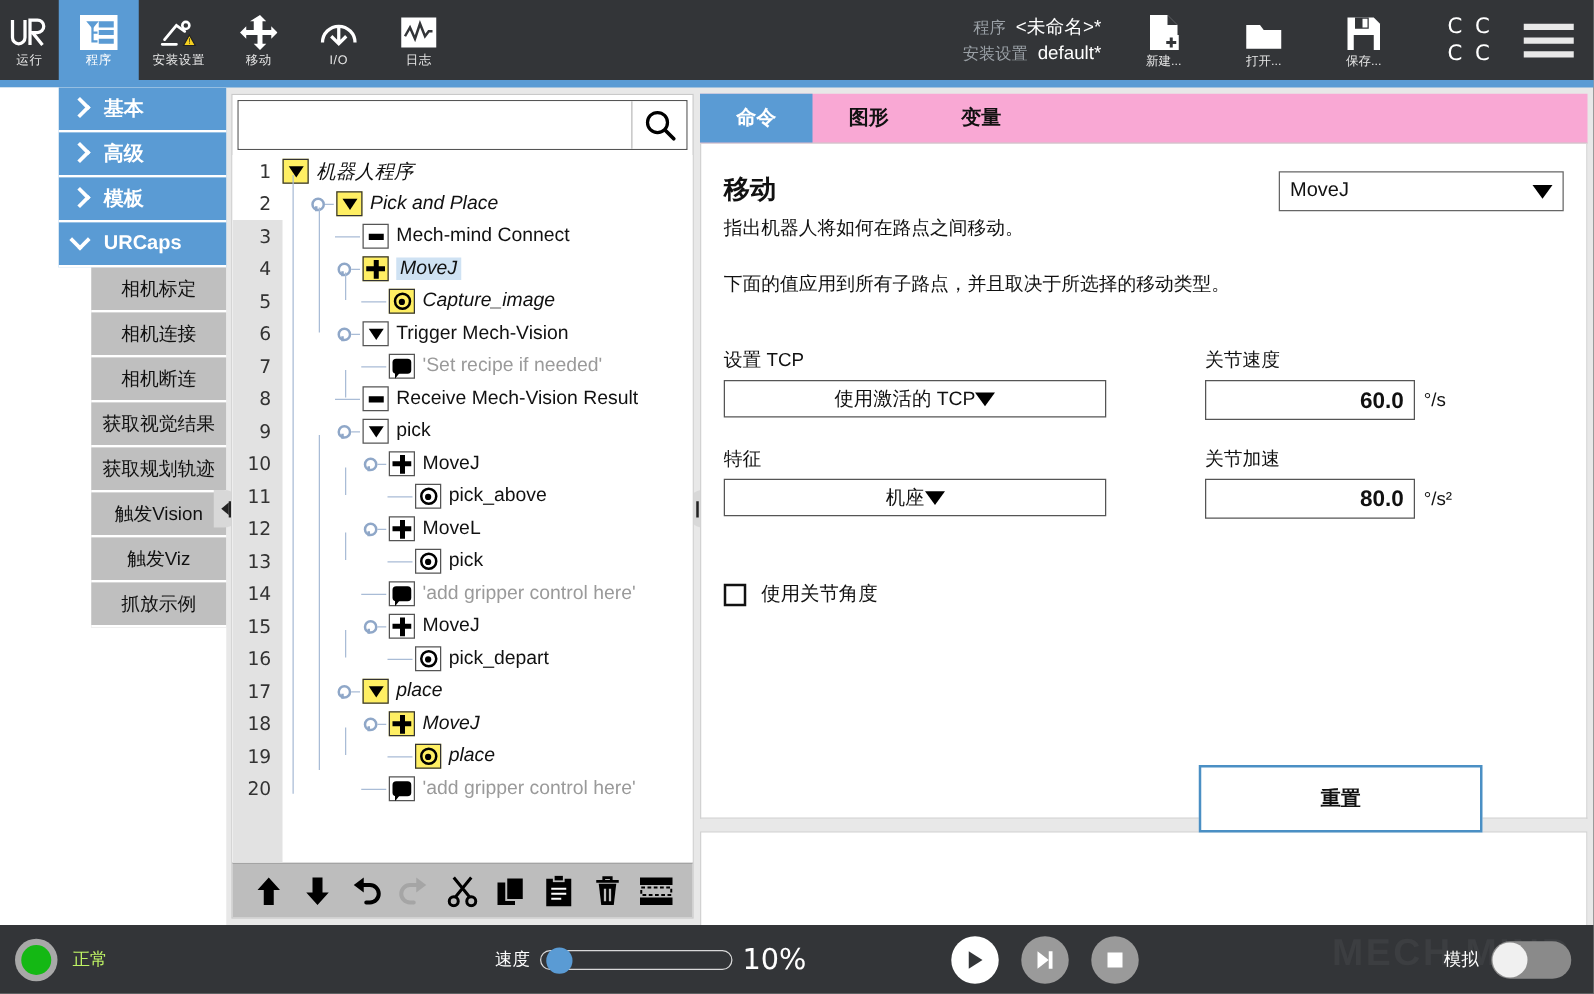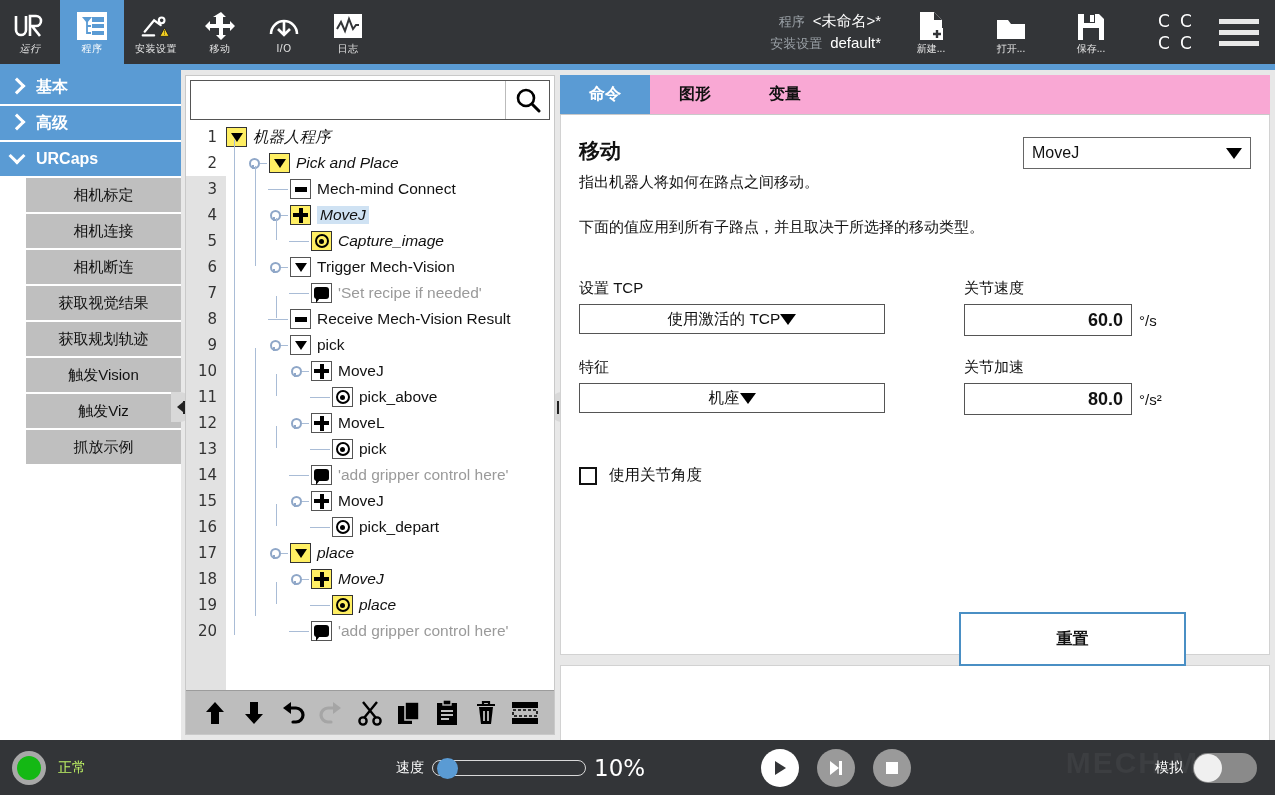--- a/index.html
+++ b/index.html
@@ -11,39 +11,39 @@
   #app{position:relative;width:1275px;height:795px;background:#e8e8e8;}
 
   
   .header{position:absolute;left:0;top:0;width:1275px;height:64px;background:#333538;display:flex;align-items:stretch;}
   .hdr-tabs{display:flex;align-items:stretch;height:64px;}
   .hdr-tab{width:64px;height:64px;display:flex;flex-direction:column;align-items:center;justify-content:center;gap:2px;cursor:pointer;position:relative;}
   .hdr-tab.active{background:#5a9bd4;}
   .hdr-tab .ico{width:34px;height:30px;display:flex;align-items:center;justify-content:center;}
   .hdr-tab .lbl{font-size:10px;color:#e6e6e6;letter-spacing:.5px;line-height:11px;}
   .hdr-tab.active .lbl{color:#fff;}
-  .logo-tab{width:60px;font-style:italic;}
+  .logo-tab{width:47px;}
   .hdr-mid{flex:1;display:flex;align-items:center;justify-content:flex-end;padding-right:4px;}
   .prog-meta{text-align:right;line-height:21px;margin-right:18px;}
   .prog-meta .row{display:flex;justify-content:flex-end;align-items:baseline;gap:8px;white-space:nowrap;}
   .prog-meta .k{color:#9aa0a6;font-size:13px;}
   .prog-meta .v{color:#fff;font-size:15px;}
   .file-btns{display:flex;align-items:stretch;gap:16px;}
   .file-btn{width:64px;height:64px;display:flex;flex-direction:column;align-items:center;justify-content:center;gap:1px;cursor:pointer;}
   .file-btn .ico{height:32px;display:flex;align-items:flex-end;justify-content:center;}
   .file-btn .lbl{font-size:10px;color:#e6e6e6;}
   .hdr-right{display:flex;align-items:center;gap:22px;padding-right:16px;padding-left:26px;}
   .cc-grid{display:grid;grid-template-columns:22px 22px;grid-template-rows:22px 22px;}
   .cc-grid span{color:#fff;font-size:17px;line-height:22px;text-align:center;font-family:"DejaVu Sans",sans-serif;}
   .burger{display:flex;flex-direction:column;gap:6px;cursor:pointer;}
   .burger i{display:block;width:40px;height:5px;background:#e8e8e8;}
   .hdr-accent{position:absolute;left:0;top:64px;width:1275px;height:6px;background:#5a9bd4;}
 
   
-  .sidebar{position:absolute;left:0;top:70px;width:181px;height:670px;background:#fff;}
+  .sidebar{position:absolute;left:0;top:70px;width:181px;height:670px;background:#fff;padding-left:47px;}
   .cat{height:36px;background:#5a9bd4;border-bottom:2px solid #fff;display:flex;align-items:center;padding-left:8px;gap:10px;cursor:pointer;}
   .cat .lbl{color:#fff;font-size:16px;font-weight:bold;}
   .chev{width:18px;height:18px;position:relative;flex:none;}
   .chev::before{content:"";position:absolute;left:3px;top:2px;width:9px;height:9px;border-right:3px solid #fff;border-bottom:3px solid #fff;transform:rotate(-45deg);}
   .chev.down::before{left:3px;top:0px;transform:rotate(45deg);}
   .urcap-list{padding-left:26px;background:#fff;}
   .urcap-item{height:36px;background:#bfbfbf;border-bottom:2px solid #fff;display:flex;align-items:center;justify-content:center;font-size:15px;color:#111;cursor:pointer;}
   .collapse-h{position:absolute;top:392px;width:22px;height:30px;background:#d8d8d8;border-radius:0 14px 14px 0;display:flex;align-items:center;justify-content:center;cursor:pointer;}
   .collapse-h.left{left:171px;}
   .collapse-h.mid{left:551px;border-radius:14px;width:22px;}
@@ -274,20 +274,24 @@
   <div class="sidebar">
     <div class="cat">
       <span class="chev"></span>
       <span class="lbl">基本</span>
     </div>
     <div class="cat">
       <span class="chev"></span>
       <span class="lbl">高级</span>
     </div>
     <div class="cat">
+      <span class="chev"></span>
+      <span class="lbl">模板</span>
+    </div>
+    <div class="cat">
       <span class="chev down"></span>
       <span class="lbl">URCaps</span>
     </div>
     <div class="urcap-list">
       <div class="urcap-item">相机标定</div>
       <div class="urcap-item">相机连接</div>
       <div class="urcap-item">相机断连</div>
       <div class="urcap-item">获取视觉结果</div>
       <div class="urcap-item">获取规划轨迹</div>
       <div class="urcap-item">触发Vision</div>

